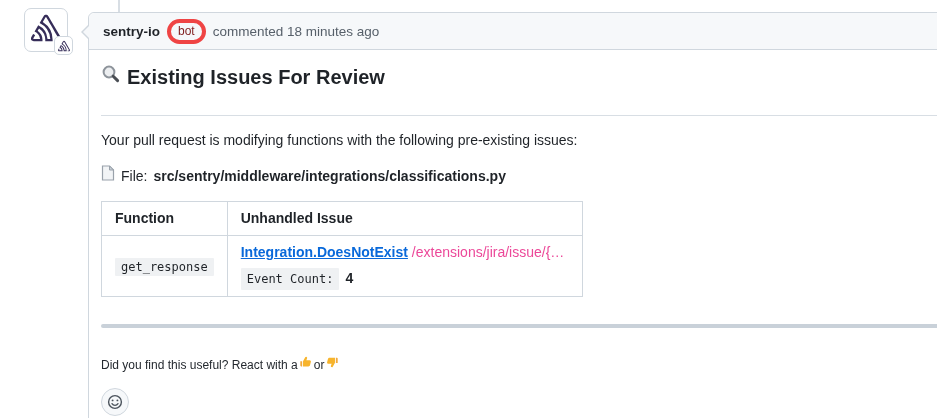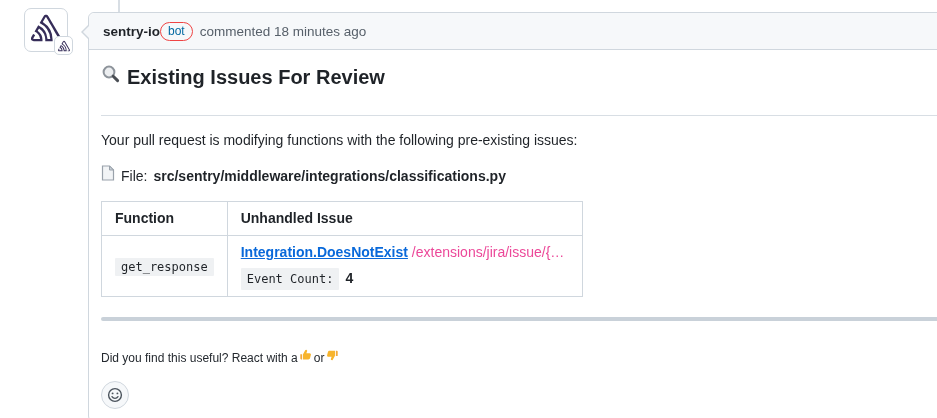--- a/index.html
+++ b/index.html
@@ -73,25 +73,26 @@
     align-items: center;
     height: 37px;
     padding: 0 14px;
     background: #f6f8fa;
     border-bottom: 1px solid #d0d7de;
     border-radius: 6px 6px 0 0;
     font-size: 13.5px;
   }
   .author { font-weight: bold; color: #1f2328; }
   .bot-badge {
+    margin-left: 7px;
     padding: 0 7px;
     font-size: 12px;
     line-height: 17px;
-    color: #0369a1;
-    border: 1px solid #ef4444;
+    color: #7f1d1d;
+    border: 4px solid #ef4444;
     border-radius: 2em;
     background: transparent;
   }
   .timestamp { margin-left: 7px; color: #57606a; }
   .header-spacer { flex: 1; }
   .kebab-btn {
     background: none; border: none; cursor: pointer;
     padding: 4px; display: flex; align-items: center;
   }
 
@@ -106,21 +107,21 @@
     padding-bottom: 23px;
     border-bottom: 1px solid #d8dee4;
     margin-bottom: 14px;
   }
   p.intro { margin-bottom: 14px; }
   p.file-line { margin-bottom: 14px; display: flex; align-items: center; gap: 6px; }
   .file-path { font-weight: bold; }
 
   table.issues {
     border-collapse: collapse;
-    margin-bottom: 20px;
+    margin-bottom: 27px;
     font-size: 14px;
     padding-left: 20px;
   }
   table.issues th, table.issues td {
     border: 1px solid #d0d7de;
     padding: 6px 13px;
     text-align: left;
     vertical-align: middle;
   }
   table.issues th { font-weight: bold; }

